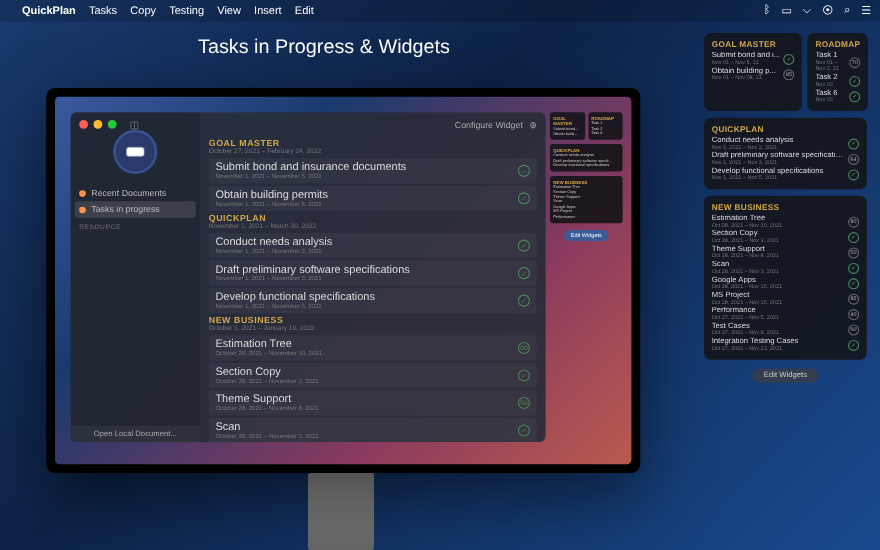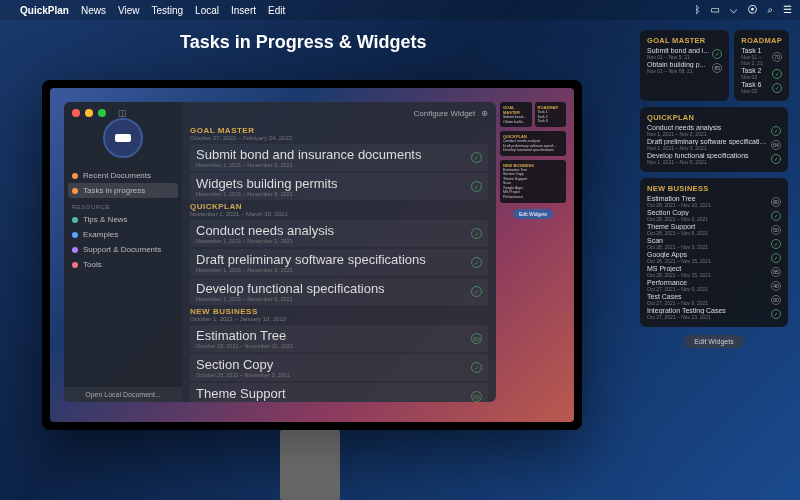--- a/index.html
+++ b/index.html
@@ -1,21 +1,21 @@
 <!DOCTYPE html>
 <html><head>
 <meta charset="utf-8">
 <style>
 *{margin:0;padding:0;box-sizing:border-box;font-family:-apple-system,BlinkMacSystemFont,"Segoe UI",sans-serif}
 body{width:800px;height:500px;overflow:hidden;background:linear-gradient(135deg,#1a3a6e 0%,#0d2347 40%,#1a4a8e 100%);position:relative}
 .menubar{height:20px;background:rgba(0,0,0,0.15);display:flex;align-items:center;padding:0 8px;color:#fff;font-size:10px;gap:12px}
 .menubar .apple{font-size:11px}
 .menubar .app{font-weight:600}
 .menubar-right{margin-left:auto;display:flex;gap:10px;font-size:10px}
-.page-title{color:#fff;font-size:18px;font-weight:700;margin:12px 0 8px 180px}
+.page-title{color:#fff;font-size:18px;font-weight:400;margin:12px 0 8px 180px}
 .display{position:absolute;left:42px;top:80px;width:540px;height:350px;background:#000;border-radius:8px;padding:8px;box-shadow:0 20px 60px rgba(0,0,0,0.5)}
 .display-stand{position:absolute;left:280px;top:430px;width:60px;height:70px;background:linear-gradient(#888,#666);border-radius:2px}
 .screen{width:100%;height:100%;background:linear-gradient(135deg,#3a5a9e 0%,#1a3a6e 30%,#8a3a5e 70%,#ba5a4e 100%);border-radius:4px;position:relative;overflow:hidden}
 .window{position:absolute;left:14px;top:14px;width:432px;height:300px;background:rgba(40,45,55,0.92);border-radius:6px;display:flex;overflow:hidden;backdrop-filter:blur(10px)}
 .titlebar{position:absolute;top:0;left:0;right:0;height:22px;display:flex;align-items:center;padding:0 8px}
 .traffic{display:flex;gap:5px}
 .traffic span{width:8px;height:8px;border-radius:50%}
 .tl-close{background:#ff5f56}.tl-min{background:#ffbd2e}.tl-max{background:#27c93f}
 .titlebar-right{margin-left:auto;color:#aaa;font-size:8px;display:flex;gap:6px;align-items:flex-start}
 .sidebar{width:118px;background:rgba(30,35,45,0.6);padding-top:10px;display:flex;flex-direction:column}
@@ -25,21 +25,21 @@
 .sb-item.active{background:rgba(255,255,255,0.12);border-radius:3px;margin:0 4px;padding:3px 4px}
 .sb-dot{width:6px;height:6px;border-radius:50%;flex-shrink:0}
 .sb-section{color:#777;font-size:6px;padding:6px 8px 2px;letter-spacing:0.5px}
 .sb-bottom{margin-top:auto;padding:4px;background:rgba(255,255,255,0.05);text-align:center;color:#aaa;font-size:7px}
 .main{flex:1;padding:24px 8px 4px;overflow-y:auto}
 .main::-webkit-scrollbar{width:4px}.main::-webkit-scrollbar-thumb{background:#555;border-radius:2px}
 .group-h{color:#d4a84a;font-size:8px;font-weight:600;letter-spacing:0.5px}
 .group-sub{color:#777;font-size:6px;margin-bottom:3px}
 .task{background:rgba(255,255,255,0.04);padding:3px 6px;margin-bottom:2px;border-radius:2px;display:flex;align-items:center}
 .task-t{flex:1}
-.task-name{color:#ddd;font-size:13px}
+.task-name{color:#ddd;font-size:10px}
 .task-date{color:#777;font-size:5.5px}
 .task-badge{width:11px;height:11px;border:1px solid #4a8a5a;border-radius:50%;color:#4a8a5a;font-size:6px;display:flex;align-items:center;justify-content:center}
 .mini-widgets{position:absolute;right:8px;top:14px;width:66px;display:flex;flex-direction:column;gap:4px}
 .mini-row{display:flex;gap:3px}
 .mini-w{background:rgba(20,20,25,0.9);border-radius:3px;padding:3px;flex:1}
 .mini-w .mh{color:#d4a84a;font-size:4px;font-weight:600}
 .mini-w .mt{color:#ccc;font-size:3.5px;line-height:1.3}
 .mini-btn{background:#3a5a9a;color:#fff;font-size:5px;padding:2px 6px;border-radius:6px;margin:2px auto 0;text-align:center;width:fit-content}
 
 .widgets{position:absolute;right:12px;top:30px;width:148px;display:flex;flex-direction:column;gap:6px}
@@ -53,24 +53,24 @@
 .w-badge{width:10px;height:10px;border:1px solid #4a8a5a;border-radius:50%;color:#6aaa7a;font-size:5px;display:flex;align-items:center;justify-content:center;flex-shrink:0;margin-left:3px}
 .w-badge.num{border-color:#666;color:#aaa;font-size:5px}
 .edit-btn{background:rgba(60,60,70,0.8);color:#ccc;font-size:7px;padding:3px 10px;border-radius:8px;margin:2px auto;text-align:center;width:fit-content;cursor:pointer}
 </style>
 </head>
 <body>
 
 <div class="menubar">
   <span class="apple"></span>
   <span class="app">QuickPlan</span>
-  <span>News</span>
+  <span>Tasks</span>
+  <span>Copy</span>
+  <span>Testing</span>
   <span>View</span>
-  <span>Testing</span>
-  <span>Local</span>
   <span>Insert</span>
   <span>Edit</span>
   <div class="menubar-right">
     <span>ᛒ</span>
     <span>▭</span>
     <span>⌵</span>
     <span>⦿</span>
     <span>⌕</span>
     <span>☰</span>
   </div>
@@ -102,54 +102,36 @@
             <div class="sb-item">
               <span class="sb-dot" style="background:#ff9544"></span>
               <span>Recent Documents</span>
             </div>
             <div class="sb-item active">
               <span class="sb-dot" style="background:#ff9544"></span>
               <span>Tasks in progress</span>
             </div>
           </div>
         <div class="sb-section">RESOURCE</div>
-        <div id="sb-res">
-            <div class="sb-item">
-              <span class="sb-dot" style="background:#4ac0a0"></span>
-              <span>Tips &amp; News</span>
-            </div>
-            <div class="sb-item">
-              <span class="sb-dot" style="background:#5aa0ff"></span>
-              <span>Examples</span>
-            </div>
-            <div class="sb-item">
-              <span class="sb-dot" style="background:#b080ff"></span>
-              <span>Support &amp; Documents</span>
-            </div>
-            <div class="sb-item">
-              <span class="sb-dot" style="background:#ff7080"></span>
-              <span>Tools</span>
-            </div>
-          </div>
         <div class="sb-bottom">Open Local Document...</div>
       </div>
 
       <div class="main" id="main">
           <div class="group-h">GOAL MASTER</div>
           <div class="group-sub">October 27, 2021 – February 24, 2022</div>
           <div class="task">
             <div class="task-t">
               <div class="task-name">Submit bond and insurance documents</div>
               <div class="task-date">November 1, 2021 – November 5, 2021</div>
             </div>
             <div class="task-badge">✓</div>
           </div>
           <div class="task">
             <div class="task-t">
-              <div class="task-name">Widgets building permits</div>
+              <div class="task-name">Obtain building permits</div>
               <div class="task-date">November 1, 2021 – November 8, 2021</div>
             </div>
             <div class="task-badge">✓</div>
           </div>
           <div class="group-h">QUICKPLAN</div>
           <div class="group-sub">November 1, 2021 – March 30, 2022</div>
           <div class="task">
             <div class="task-t">
               <div class="task-name">Conduct needs analysis</div>
               <div class="task-date">November 1, 2021 – November 2, 2021</div>

